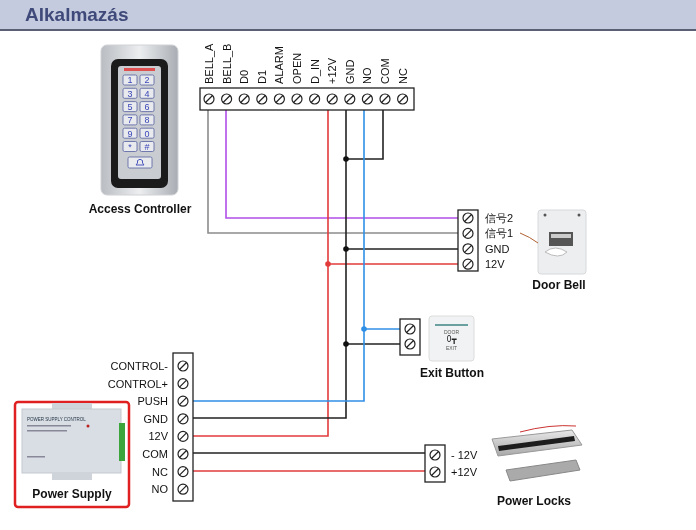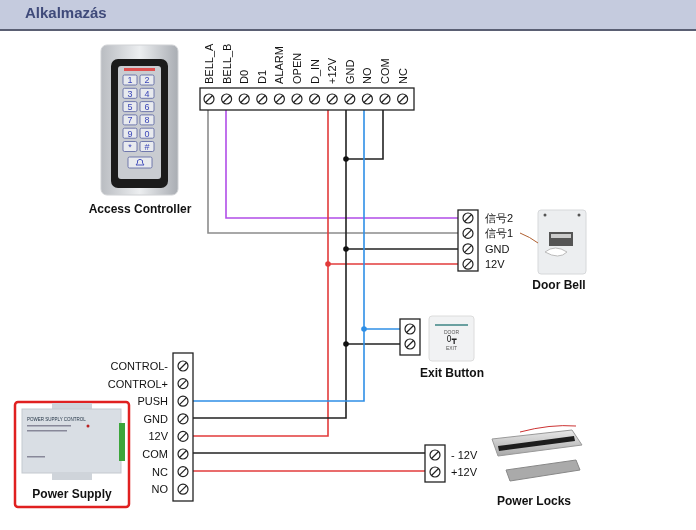--- a/index.html
+++ b/index.html
@@ -1,18 +1,18 @@
 <!DOCTYPE html>
 <html><head>
 <meta charset="utf-8">
 <style>
   html,body{margin:0;padding:0;background:#fff;}
   body{width:696px;height:530px;position:relative;overflow:hidden;font-family:"Liberation Sans",sans-serif;}
   .header{position:absolute;left:0;top:0;width:696px;height:29px;background:#c5cbde;border-bottom:2px solid #5a5f73;}
-  .header-title{position:absolute;left:25px;top:4px;font-size:15px;font-weight:bold;color:#3f4a7a;}
+  .header-title{position:absolute;left:25px;top:4px;font-size:19px;font-weight:bold;color:#3f4a7a;}
   svg{position:absolute;left:0;top:0;}
   .lbl{font-family:"Liberation Sans",sans-serif;fill:#111;}
   .cap{font-family:"Liberation Sans",sans-serif;font-weight:bold;fill:#111;font-size:12px;}
 </style>
 </head>
 <body>
 
 <div class="header">
   <span class="header-title">Alkalmazás</span>
 </div>

